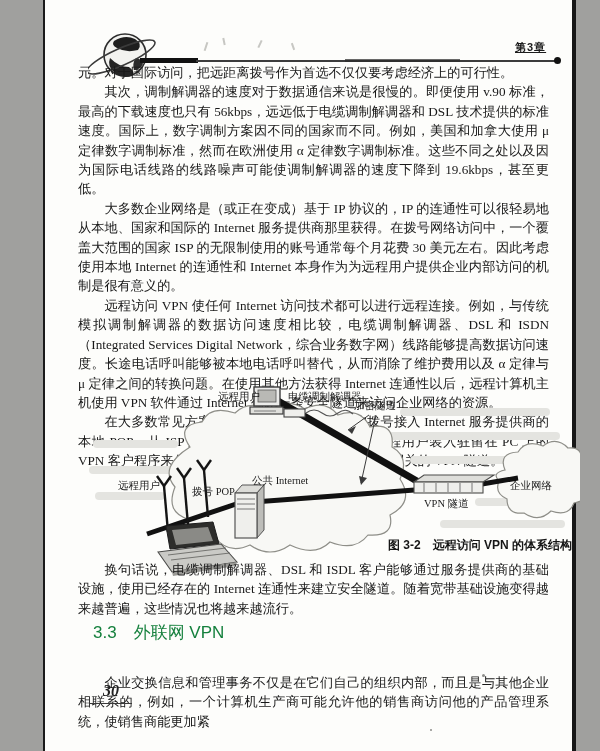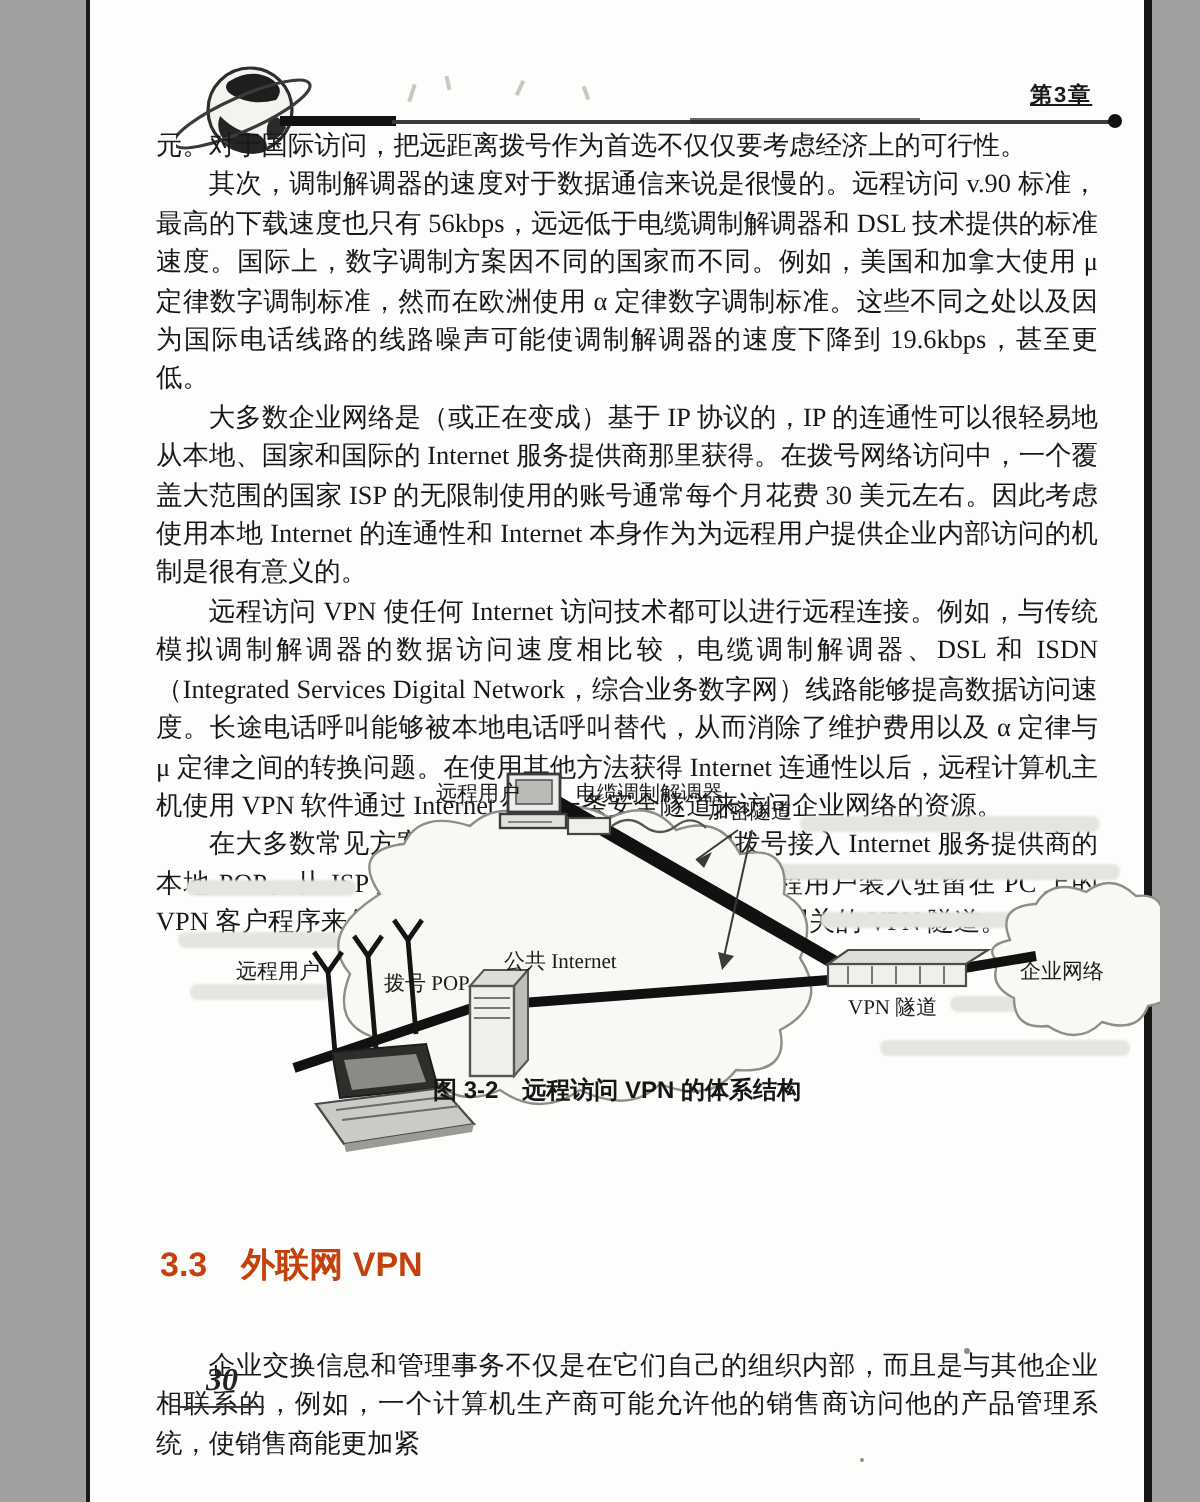--- a/index.html
+++ b/index.html
@@ -35,30 +35,30 @@
     text-align:justify;text-justify:inter-ideograph;
   }
   .textblock p{margin:0;text-indent:2em;}
   .textblock p.noindent{text-indent:0;}
   #block1{top:63px;}
   #block2{top:560px;}
   #block3{top:649px;margin-top:24px;}
   
   .figsvg{position:absolute;left:35px;top:385px;}
   .figcaption{
-    position:absolute;left:0;top:537px;width:100%;text-align:center;
+    position:absolute;left:0;top:537px;width:100%;text-align:right;
     font-family:"Liberation Sans","DejaVu Sans",sans-serif;
     font-weight:bold;font-size:12px;color:#161616;
   }
   .figlabel{font-size:10.5px;fill:#1b1b1b;font-family:"Liberation Serif","DejaVu Serif",serif;}
   
   .secheading{
-    position:absolute;left:35px;top:621px;
+    position:absolute;left:48px;top:621px;
     font-family:"Liberation Sans","DejaVu Sans",sans-serif;
-    font-weight:bold;font-size:17px;color:#c2410c;
+    font-weight:normal;font-size:17px;color:#15803d;
   }
   
   .pagenum{
     position:absolute;left:45px;top:682px;width:42px;
     text-align:center;font-style:italic;font-weight:bold;font-size:16px;color:#222;
     border-bottom:1.5px solid #3a3a3a;padding-bottom:3px;
   }
   
   .bleed{position:absolute;background:#e4e4e0;border-radius:4px;filter:blur(.6px);}
   .speck{position:absolute;border-radius:50%;background:#8d8d8a;}
@@ -82,21 +82,21 @@
   <div class="hrule">
     <div class="thick"></div>
     <div class="thin"></div>
     <div class="patch"></div>
     <div class="dot"></div>
   </div>
   <div class="chapter">第3章</div>
 
   <div class="textblock" id="block1">
     <p class="noindent">元。对于国际访问，把远距离拨号作为首选不仅仅要考虑经济上的可行性。</p>
-    <p>其次，调制解调器的速度对于数据通信来说是很慢的。远程访问 v.90 标准，最高的下载速度也只有 56kbps，远远低于电缆调制解调器和 DSL 技术提供的标准速度。国际上，数字调制方案因不同的国家而不同。例如，美国和加拿大使用 μ 定律数字调制标准，然而在欧洲使用 α 定律数字调制标准。这些不同之处以及因为国际电话线路的线路噪声可能使调制解调器的速度下降到 19.6kbps，甚至更低。</p>
+    <p>其次，调制解调器的速度对于数据通信来说是很慢的。即便使用 v.90 标准，最高的下载速度也只有 56kbps，远远低于电缆调制解调器和 DSL 技术提供的标准速度。国际上，数字调制方案因不同的国家而不同。例如，美国和加拿大使用 μ 定律数字调制标准，然而在欧洲使用 α 定律数字调制标准。这些不同之处以及因为国际电话线路的线路噪声可能使调制解调器的速度下降到 19.6kbps，甚至更低。</p>
     <p>大多数企业网络是（或正在变成）基于 IP 协议的，IP 的连通性可以很轻易地从本地、国家和国际的 Internet 服务提供商那里获得。在拨号网络访问中，一个覆盖大范围的国家 ISP 的无限制使用的账号通常每个月花费 30 美元左右。因此考虑使用本地 Internet 的连通性和 Internet 本身作为为远程用户提供企业内部访问的机制是很有意义的。</p>
     <p>远程访问 VPN 使任何 Internet 访问技术都可以进行远程连接。例如，与传统模拟调制解调器的数据访问速度相比较，电缆调制解调器、DSL 和 ISDN（Integrated Services Digital Network，综合业务数字网）线路能够提高数据访问速度。长途电话呼叫能够被本地电话呼叫替代，从而消除了维护费用以及 α 定律与 μ 定律之间的转换问题。在使用其他方法获得 Internet 连通性以后，远程计算机主机使用 VPN 软件通过 Internet 创建一条安全隧道来访问企业网络的资源。</p>
     <p>在大多数常见方案中（见图 3-2），远程用户拨号接入 Internet 服务提供商的本地 POP。从 ISP 那里获得 Internet 连通性以后，远程用户装入驻留在 PC 上的 VPN 客户程序来创建一条到位于企业网络周围的 VPN 网关的 VPN 隧道。</p>
   </div>
 
   <div class="bleed" style="left:355px;top:408px;width:150px;height:8px;"></div>
   <div class="bleed" style="left:340px;top:432px;width:175px;height:8px;"></div>
   <div class="bleed" style="left:365px;top:456px;width:145px;height:8px;"></div>
   <div class="bleed" style="left:430px;top:498px;width:90px;height:8px;"></div>
   <div class="bleed" style="left:395px;top:520px;width:125px;height:8px;"></div>
@@ -184,20 +184,23 @@
     <text class="figlabel" x="274" y="24">加密隧道</text>
     <text class="figlabel" x="172" y="99">公共 Internet</text>
     <text class="figlabel" x="112" y="110">拨号 POP</text>
     <text class="figlabel" x="38" y="104">远程用户</text>
     <text class="figlabel" x="344" y="122">VPN 隧道</text>
     <text class="figlabel" x="430" y="104">企业网络</text>
   </svg>
 
   <div class="figcaption">图 3-2　远程访问 VPN 的体系结构</div>
 
+  <div class="textblock" id="block2">
+    <p>换句话说，电缆调制解调器、DSL 和 ISDL 客户能够通过服务提供商的基础设施，使用已经存在的 Internet 连通性来建立安全隧道。随着宽带基础设施变得越来越普遍，这些情况也将越来越流行。</p>
+  </div>
 
   <div class="secheading">3.3　外联网 VPN</div>
 
   <div class="textblock" id="block3">
     <p>企业交换信息和管理事务不仅是在它们自己的组织内部，而且是与其他企业相联系的，例如，一个计算机生产商可能允许他的销售商访问他的产品管理系统，使销售商能更加紧</p>
   </div>
 
   <div class="pagenum">30</div>
 
   <div class="speck" style="left:437px;top:674px;width:3px;height:3px;"></div>

